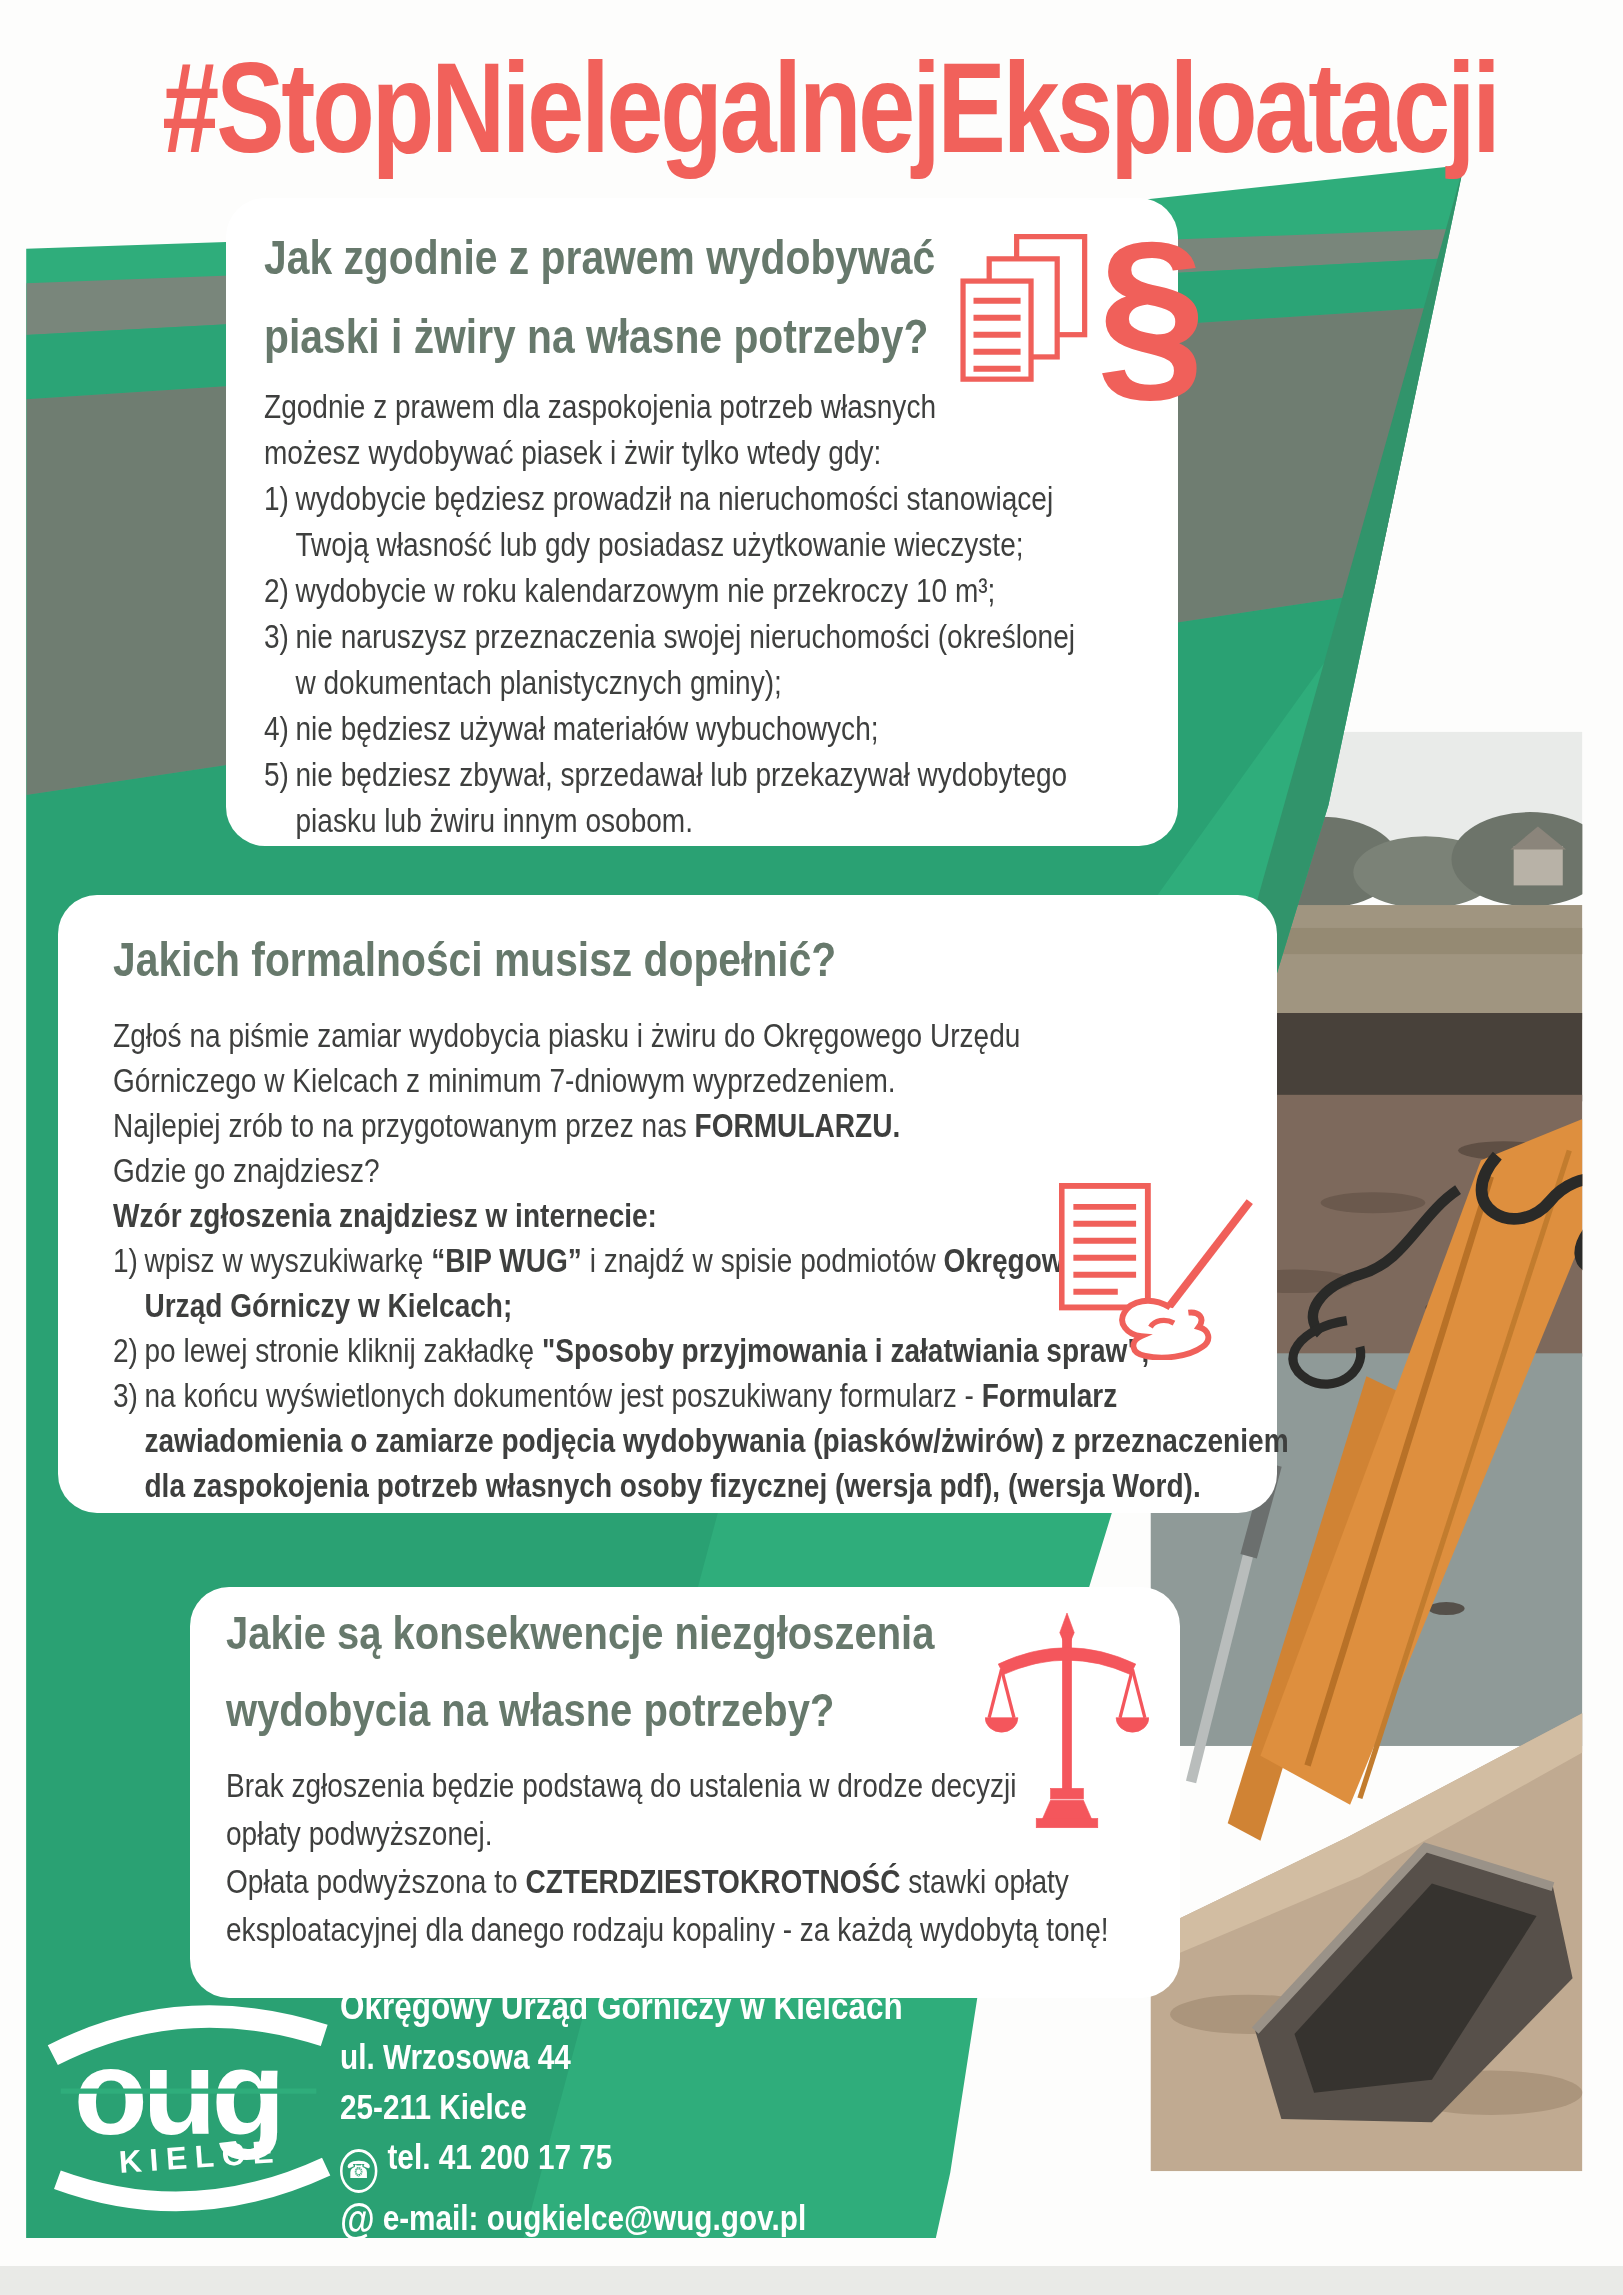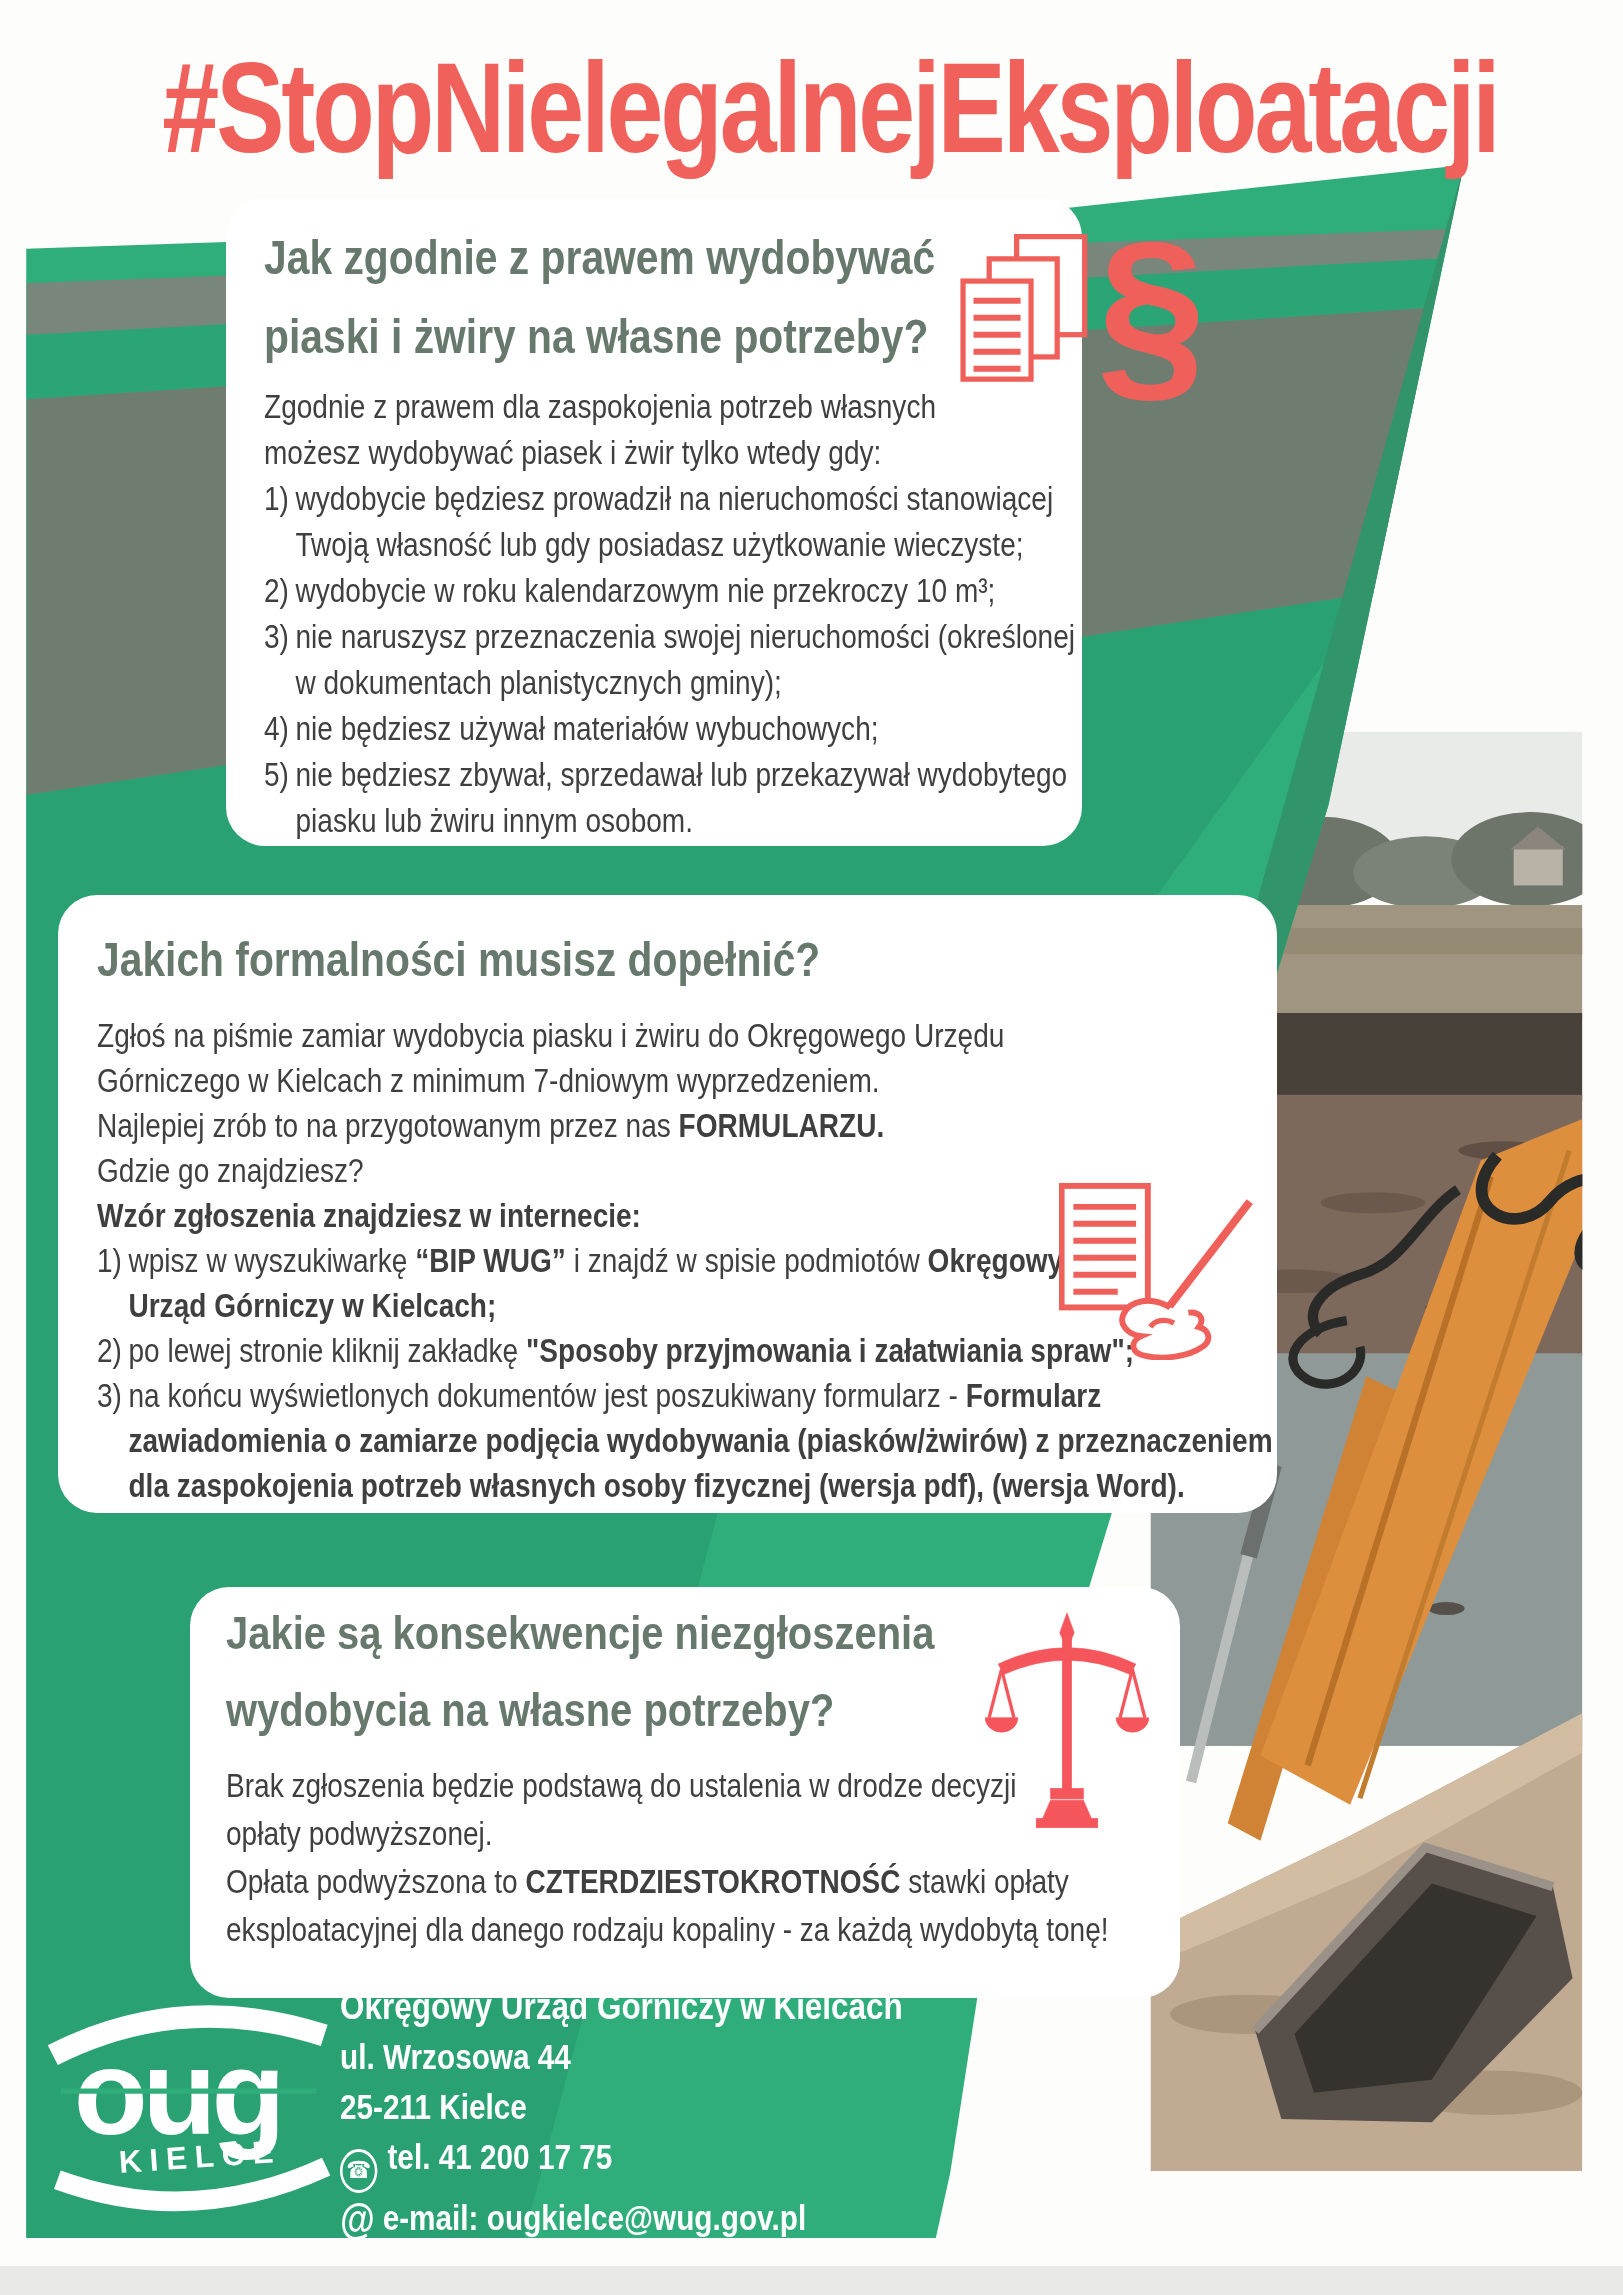--- a/index.html
+++ b/index.html
@@ -100,21 +100,21 @@
       <polygon points="40,433 40,512 2205,395 2215,350" fill="#79867b"></polygon>
       <polygon points="40,512 40,610 2190,470 2205,395" fill="#2ba476"></polygon>
       <polygon points="40,610 40,1215 2100,906 2190,470" fill="#6f7d71"></polygon>
       <polygon points="2237,252 1830,1700 1960,1700" fill="#31946b"></polygon>
     </g>
   </g>
 </svg>
 
 <div class="abs title">#StopNielegalnejEksploatacji</div>
 
-<div class="abs box" style="left:226px;top:198px;width:856px;height:648px;padding:19.6px 38px;box-sizing:border-box;">
+<div class="abs box" style="left:226px;top:198px;width:952px;height:648px;padding:19.6px 38px;box-sizing:border-box;">
   <div class="cond">
     <div class="h-green">Jak zgodnie z prawem wydobywać</div>
     <div class="h-green h2line">piaski i żwiry na własne potrzeby?</div>
     <div class="body-txt" style="margin-top:9.2px;">
       <div class="bline">Zgodnie z prawem dla zaspokojenia potrzeb własnych</div>
       <div class="bline">możesz wydobywać piasek i żwir tylko wtedy gdy:</div>
       <div class="bline"><span class="num">1)</span><span>wydobycie będziesz prowadził na nieruchomości stanowiącej</span></div>
       <div class="bline cont"><span>Twoją własność lub gdy posiadasz użytkowanie wieczyste;</span></div>
       <div class="bline"><span class="num">2)</span><span>wydobycie w roku kalendarzowym nie przekroczy 10 m³;</span></div>
       <div class="bline"><span class="num">3)</span><span>nie naruszysz przeznaczenia swojej nieruchomości (określonej</span></div>
@@ -135,21 +135,21 @@
       <line x1="22" y1="102" x2="94" y2="102"></line>
       <line x1="22" y1="128" x2="94" y2="128"></line>
       <line x1="22" y1="154" x2="94" y2="154"></line>
       <line x1="22" y1="180" x2="94" y2="180"></line>
       <line x1="22" y1="206" x2="94" y2="206"></line>
     </g>
   </svg>
   <div class="abs sect" style="left:871px;top:16.4px;">§</div>
 </div>
 
-<div class="abs box" style="left:58px;top:895px;width:1219px;height:618px;padding:25px 39px;box-sizing:border-box;">
+<div class="abs box" style="left:58px;top:895px;width:1219px;height:618px;padding:25px 55px;box-sizing:border-box;">
   <div class="cond">
     <div class="h-green">Jakich formalności musisz dopełnić?</div>
     <div class="body-txt" style="margin-top:13px;">
       <div class="b2line">Zgłoś na piśmie zamiar wydobycia piasku i żwiru do Okręgowego Urzędu</div>
       <div class="b2line">Górniczego w Kielcach z minimum 7-dniowym wyprzedzeniem.</div>
       <div class="b2line"><span>Najlepiej zrób to na przygotowanym przez nas </span><b>FORMULARZU.</b></div>
       <div class="b2line">Gdzie go znajdziesz?</div>
       <div class="b2line"><b>Wzór zgłoszenia znajdziesz w internecie:</b></div>
       <div class="b2line"><span class="num">1)</span><span>wpisz w wyszukiwarkę </span><b>“BIP WUG”</b><span> i znajdź w spisie podmiotów </span><b>Okręgowy</b></div>
       <div class="b2line cont"><b>Urząd Górniczy w Kielcach;</b></div>

